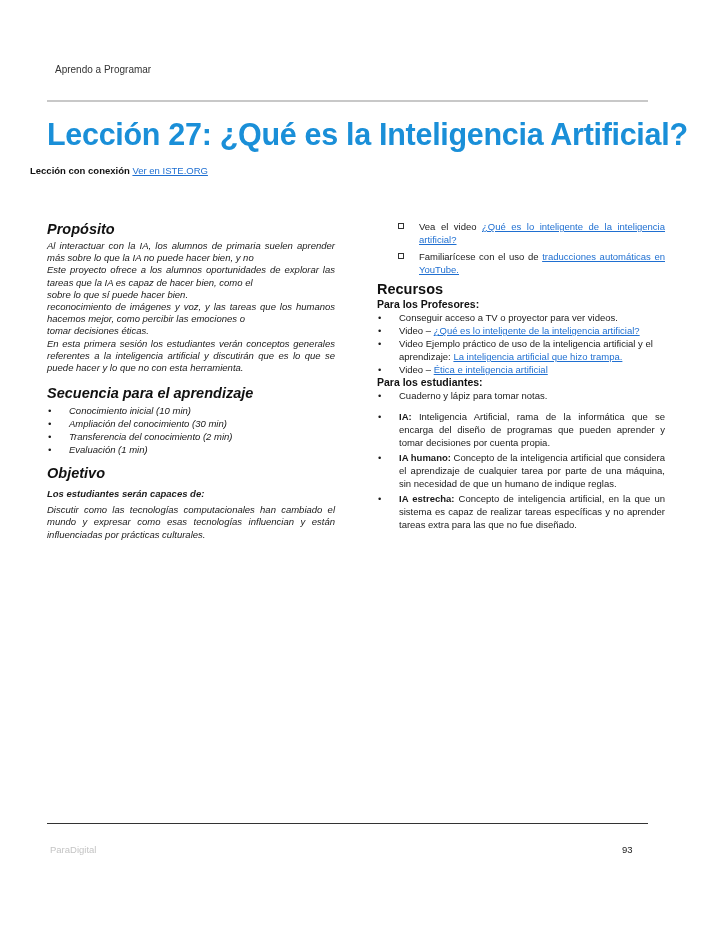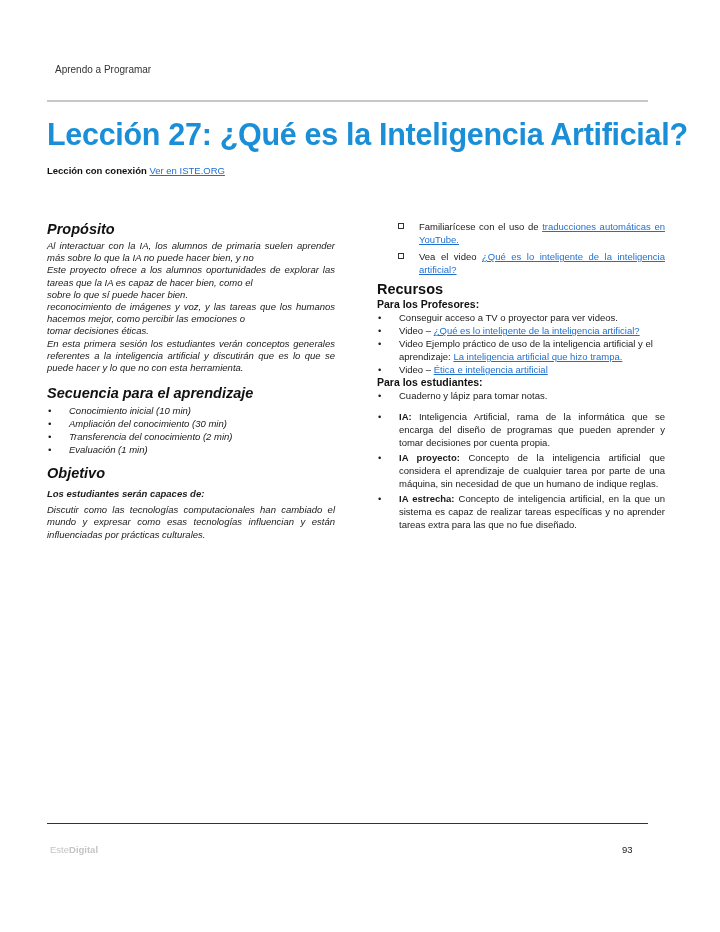--- a/index.html
+++ b/index.html
@@ -3,21 +3,21 @@
   <meta charset="utf-8">
   <style>
     * { margin: 0; padding: 0; box-sizing: border-box; }
     html, body { width: 720px; height: 932px; background: #ffffff; overflow: hidden; }
     body { position: relative; font-family: "Liberation Sans", sans-serif; color: #1a1a1a; }
 
     .header-text { position: absolute; left: 55px; top: 64px; font-size: 10px; color: #333; }
     .header-rule { position: absolute; left: 47px; top: 100px; width: 601px; height: 2px; background: #c8c8c8; }
 
     .page-title { position: absolute; left: 47px; top: 117px; font-size: 30.5px; font-weight: bold; color: #1a8fd8; letter-spacing: -0.3px; white-space: nowrap; }
-    .connection { position: absolute; left: 47px; top: 165px; font-size: 9.5px; }
+    .connection { position: absolute; left: 30px; top: 165px; font-size: 9.5px; }
     .connection .lbl { font-weight: bold; color: #111; }
     a, .link { color: #1f6fd1; text-decoration: underline; }
 
     .col { position: absolute; top: 220px; }
     .col-left { left: 47px; width: 288px; font-style: italic; }
     .col-right { left: 377px; width: 288px; }
 
     h2 { font-size: 14.5px; font-weight: bold; color: #111; margin-bottom: 2px; line-height: 18px; }
     p.body { font-size: 9.5px; line-height: 12.2px; color: #1a1a1a; }
     p.just { text-align: justify; text-align-last: left; }
@@ -29,21 +29,21 @@
 
     ul.chk { list-style: none; font-size: 9.5px; line-height: 13px; }
     ul.chk li { position: relative; padding-left: 42px; margin-bottom: 4px; text-align: justify; text-align-last: left; }
     ul.chk li .box { position: absolute; left: 21px; top: 3px; width: 6px; height: 6px; border: 1px solid #333; }
 
     .sub-bold { font-size: 10.5px; font-weight: bold; color: #111; line-height: 13px; }
     .obj-sub { font-size: 9.5px; font-weight: bold; margin: 6px 0 5px; }
 
     .footer-rule { position: absolute; left: 47px; top: 823px; width: 601px; height: 1px; background: #333; }
     .footer-brand { position: absolute; left: 50px; top: 844px; font-size: 9.5px; color: #c4c4c4; }
-    .footer-brand b { font-weight: bold; }
+    .footer-brand b { font-weight: normal; }
     .footer-page { position: absolute; left: 622px; top: 844px; font-size: 9.5px; color: #222; }
   </style>
 </head>
 <body>
 
 <div class="header-text">Aprendo a Programar</div>
 <div class="header-rule"></div>
 
 <h1 class="page-title">Lección 27: ¿Qué es la Inteligencia Artificial?</h1>
 <div class="connection">
@@ -77,25 +77,25 @@
     <div class="obj-sub">Los estudiantes serán capaces de:</div>
     <p class="body just">Discutir como las tecnologías computacionales han cambiado el mundo y expresar como esas tecnologías influencian y están influenciadas por prácticas culturales.</p>
   </section>
 </div>
 
 <div class="col col-right">
   <section>
     <ul class="chk">
       <li>
         <span class="box"></span>
-        <span>Familiarícese con el uso de </span><a class="link">traducciones automáticas en YouTube.</a>
+        <span>Vea el video </span><a class="link">¿Qué es lo inteligente de la inteligencia artificial?</a>
       </li>
       <li>
         <span class="box"></span>
-        <span>Vea el video </span><a class="link">¿Qué es lo inteligente de la inteligencia artificial?</a>
+        <span>Familiarícese con el uso de </span><a class="link">traducciones automáticas en YouTube.</a>
       </li>
     </ul>
   </section>
 
   <section style="margin-top:4px;">
     <h2 style="margin-bottom:0;">Recursos</h2>
     <div class="sub-bold">Para los Profesores:</div>
     <ul class="bul">
       <li><span class="dot">•</span><span>Conseguir acceso a TV o proyector para ver videos.</span></li>
       <li><span class="dot">•</span><span>Video – </span><a class="link">¿Qué es lo inteligente de la inteligencia artificial?</a></li>
@@ -104,21 +104,21 @@
     </ul>
     <div class="sub-bold">Para los estudiantes:</div>
     <ul class="bul">
       <li><span class="dot">•</span><span>Cuaderno y lápiz para tomar notas.</span></li>
     </ul>
   </section>
 
   <section style="margin-top:8px;">
     <ul class="bul">
       <li class="vocab"><span class="dot">•</span><b>IA:</b><span> Inteligencia Artificial, rama de la informática que se encarga del diseño de programas que pueden aprender y tomar decisiones por cuenta propia.</span></li>
-      <li class="vocab"><span class="dot">•</span><b>IA proyecto:</b><span> Concepto de la inteligencia artificial que considera el aprendizaje de cualquier tarea por parte de una máquina, sin necesidad de que un humano de indique reglas.</span></li>
+      <li class="vocab"><span class="dot">•</span><b>IA humano:</b><span> Concepto de la inteligencia artificial que considera el aprendizaje de cualquier tarea por parte de una máquina, sin necesidad de que un humano de indique reglas.</span></li>
       <li class="vocab"><span class="dot">•</span><b>IA estrecha:</b><span> Concepto de inteligencia artificial, en la que un sistema es capaz de realizar tareas específicas y no aprender tareas extra para las que no fue diseñado.</span></li>
     </ul>
   </section>
 </div>
 
 <div class="footer-rule"></div>
-<div class="footer-brand"><span>Este</span><b>Digital</b></div>
+<div class="footer-brand"><span>Para</span><b>Digital</b></div>
 <div class="footer-page">93</div>
 
 </body></html>

